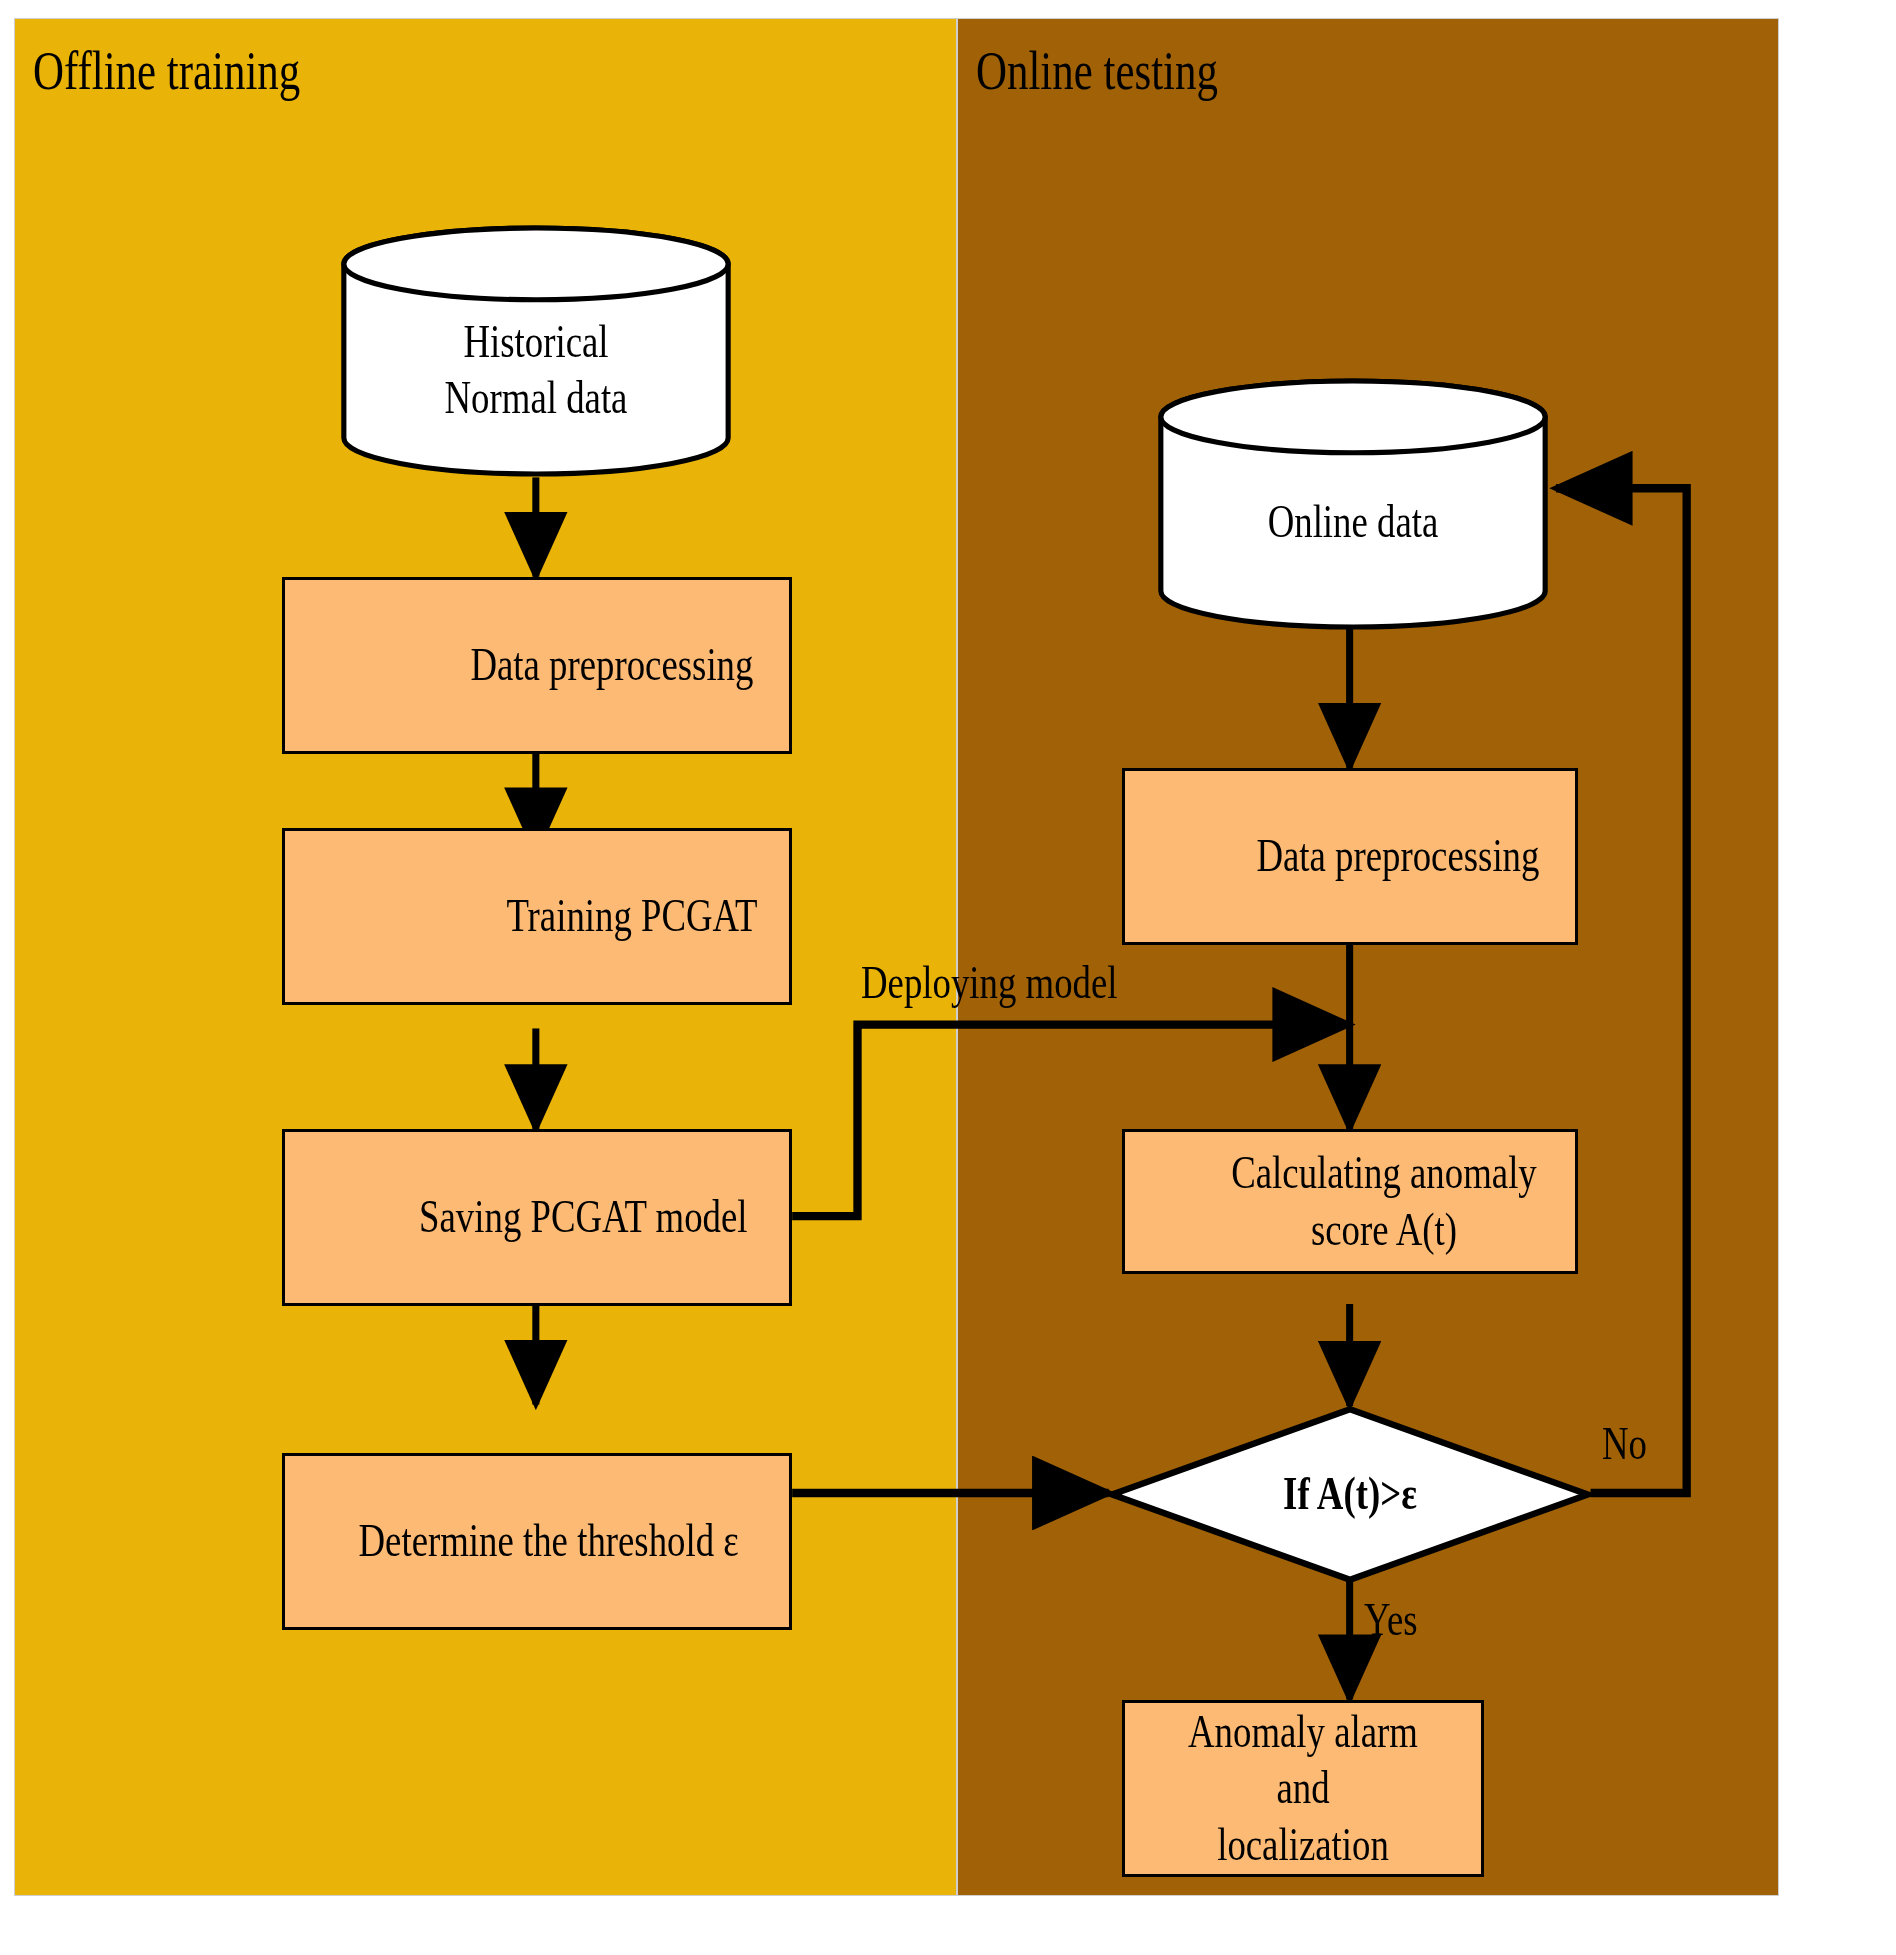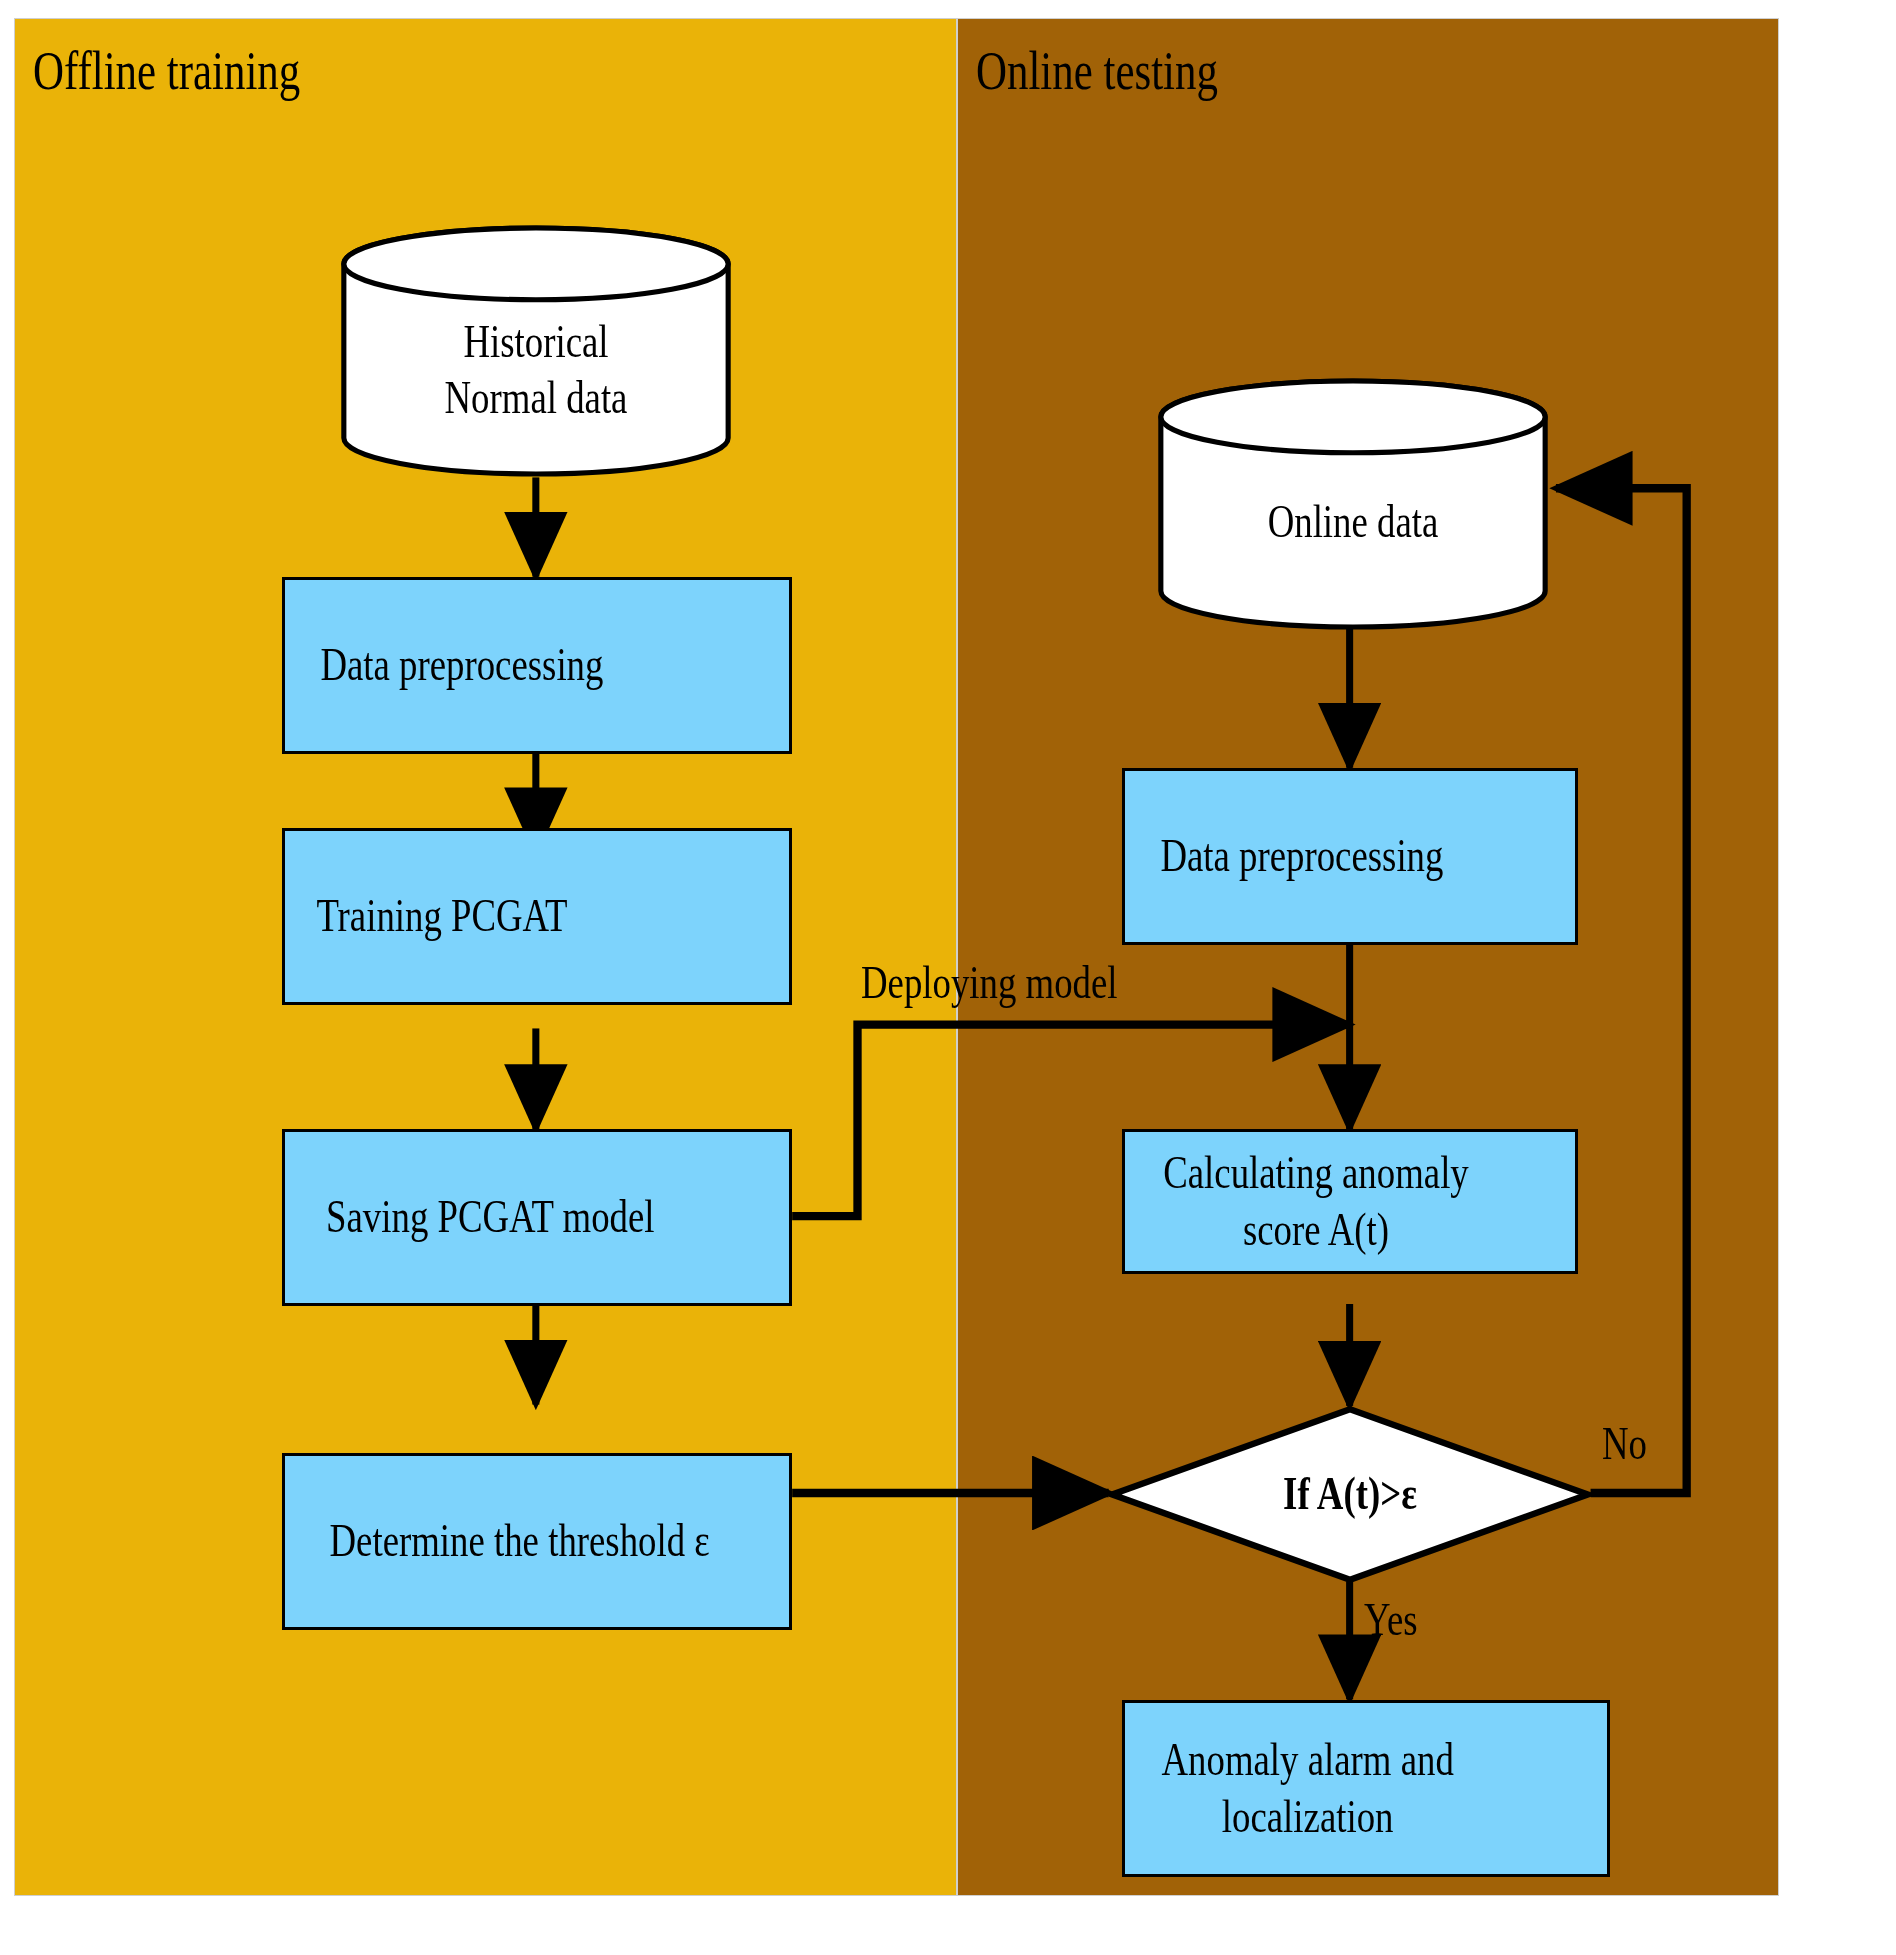--- a/index.html
+++ b/index.html
@@ -52,25 +52,25 @@
     left: 0; top: 0;
     width: 1897px;
     height: 1955px;
     pointer-events: none;
   }
 
   
   .node {
     position: absolute;
     box-sizing: border-box;
-    background: #7dd3fc;
+    background: #fdba74;
     border: 3.8px solid #000000;
     display: flex;
     align-items: center;
-    justify-content: flex-start;
+    justify-content: flex-end;
     text-align: center;
   }
   .node .txt {
     font-size: 46px;
     line-height: 1.22;
     color: #000;
     white-space: pre-line;
     transform: scaleX(0.80);
     transform-origin: center center;
   }
@@ -204,21 +204,21 @@
 score A(t)</span>
   </div>
 
   <div class="diamond" style="left:1109px; top:1406px; width:482px; height:177px;font-weight:bold;">
     <svg width="482" height="177" viewBox="0 0 752 276" xmlns="http://www.w3.org/2000/svg">
       <polygon points="376,5 747,138 376,271 5,138" fill="#ffffff" stroke="#000" stroke-width="10"></polygon>
     </svg>
     <div class="dlabel" style="top:61px;">If A(t)&gt;ε</div>
   </div>
 
-  <div class="node" style="left:1122px; top:1700px; width:488px; height:177px;">
+  <div class="node" style="left:1122px; top:1700px; width:362px; height:177px;">
     <span class="txt">Anomaly alarm and
 localization</span>
   </div>
 
   <div class="edge-label" style="left:861px; top:960px;">Deploying model</div>
 
   <div class="edge-label" style="left:1602px; top:1421px;">No</div>
 
   <div class="edge-label" style="left:1364px; top:1597px;">Yes</div>
 

